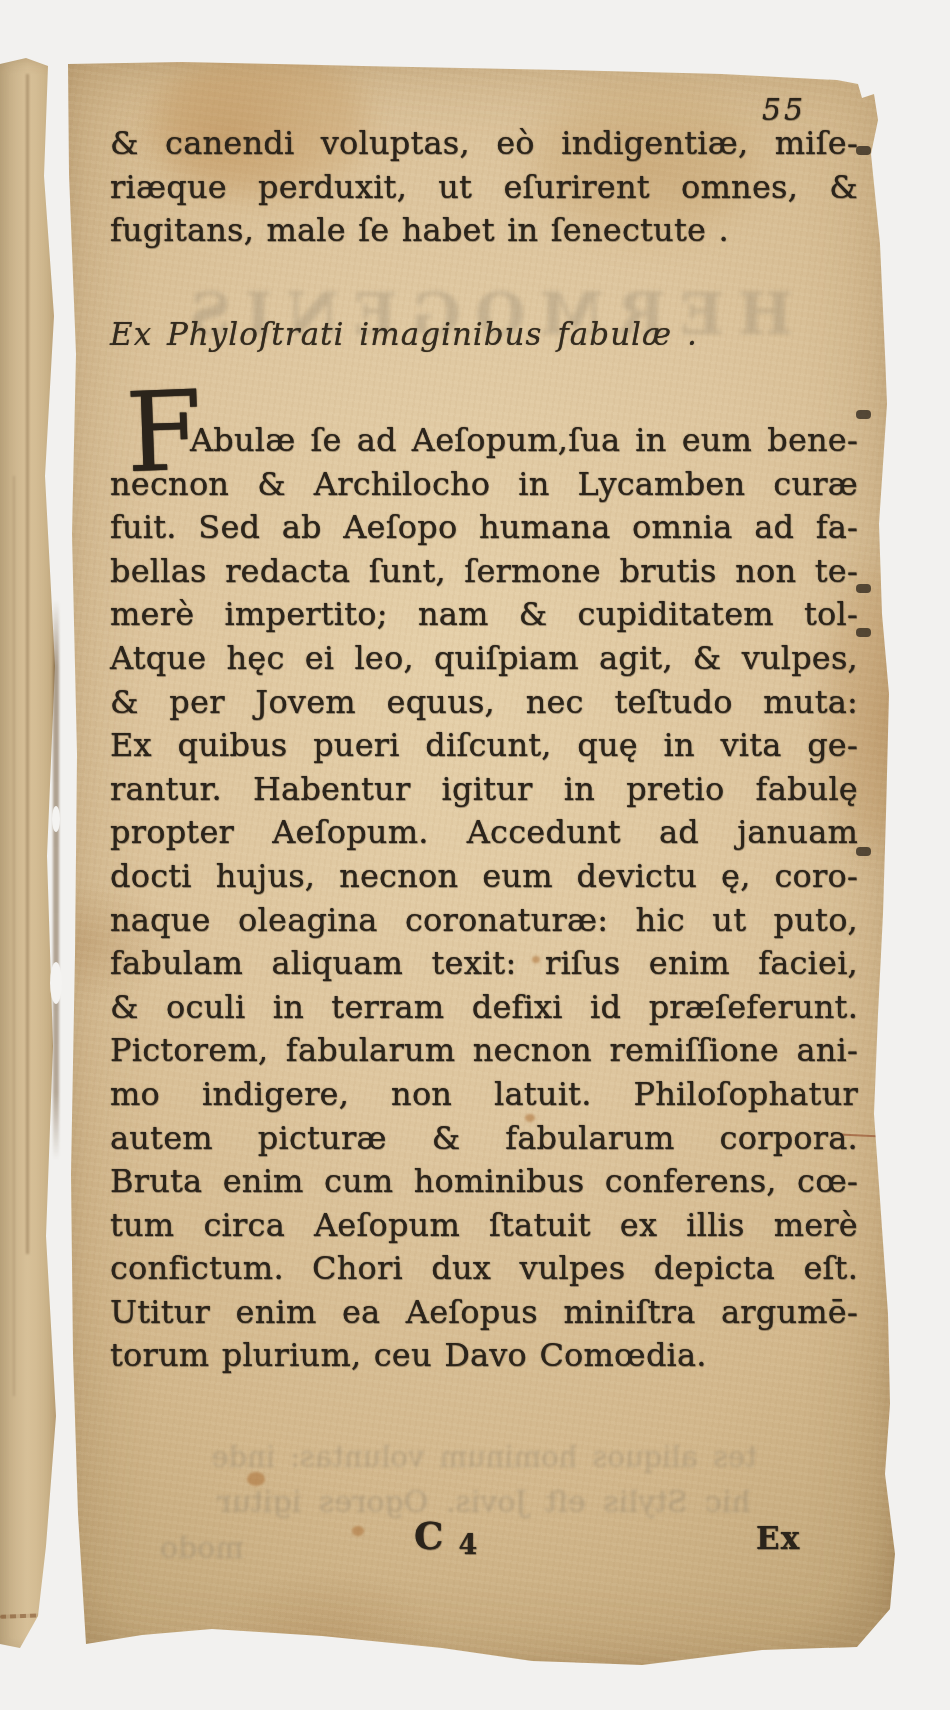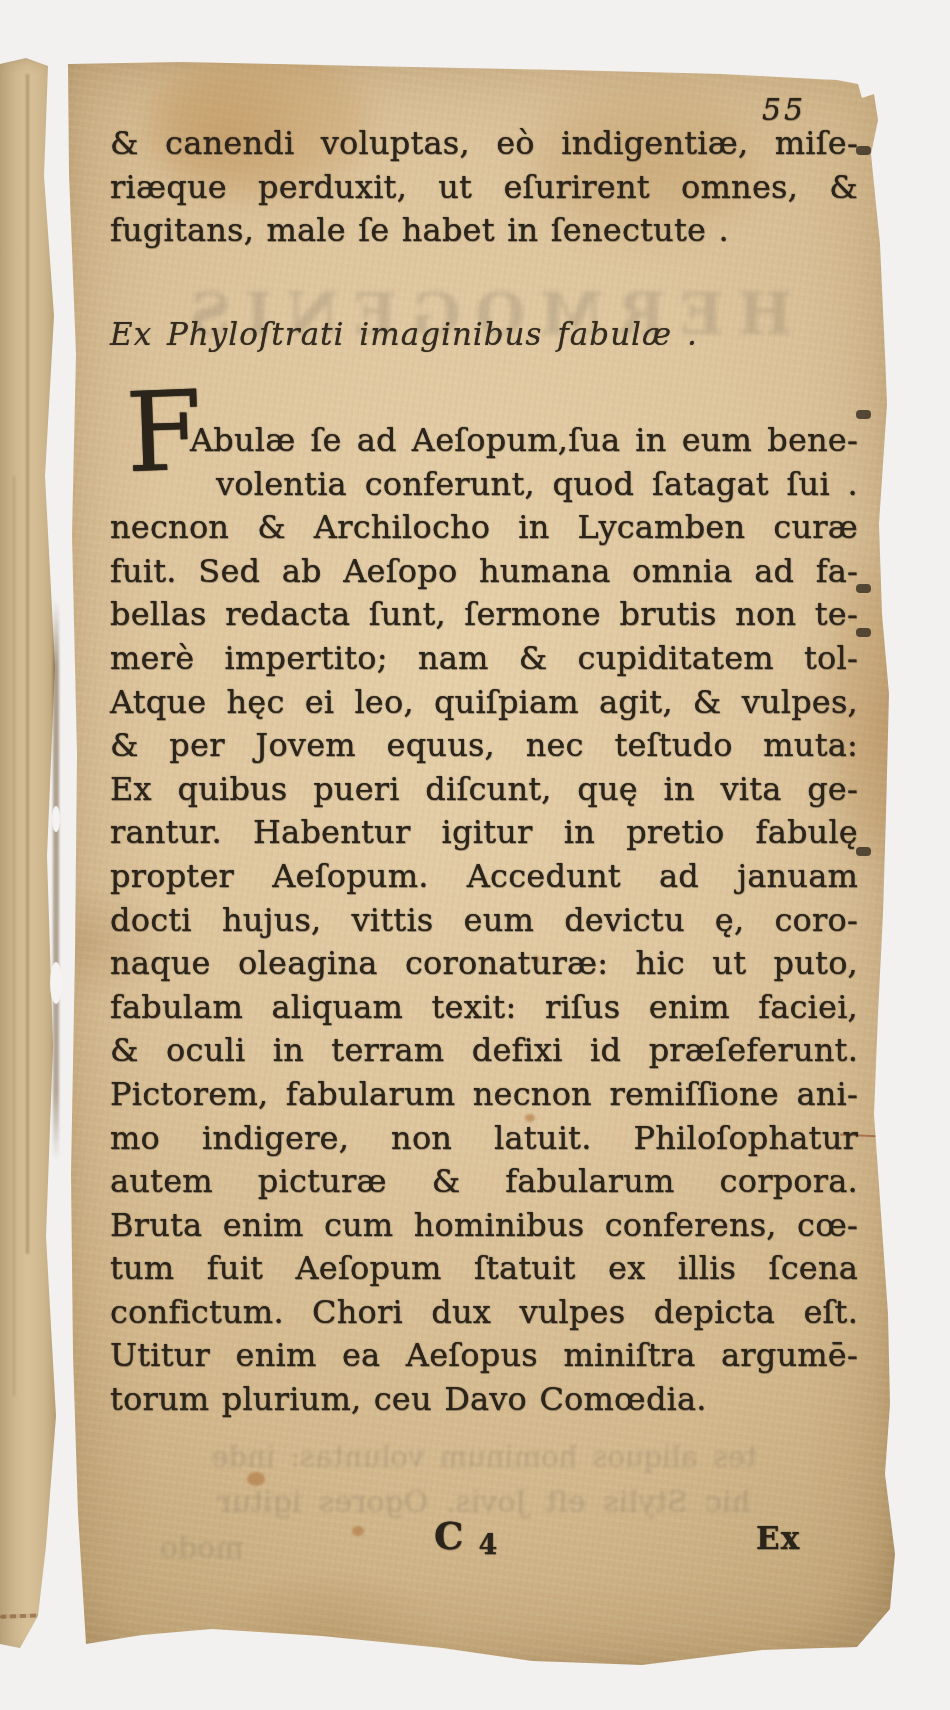--- a/index.html
+++ b/index.html
@@ -92,21 +92,21 @@
     color:#332b1f;text-shadow:0 0 1px rgba(50,40,25,.7);
   }
   .para{top:334px;}
   .para .p1{padding-left:80px;margin-top:33px;}
   .para .p2{padding-left:106px;}
   .dropcap{
     position:absolute;left:64px;top:336px;
     font-size:110px;line-height:.78;
     transform:rotate(-2deg);
   }
-  .footer-sig{position:absolute;left:372px;top:1460px;}
+  .footer-sig{position:absolute;left:352px;top:1460px;}
   .sig-letter{font-size:37px;font-weight:bold;}
   .sig-number{font-size:27px;font-weight:bold;margin-left:15px;vertical-align:-5px;}
   .catchword{position:absolute;left:694px;top:1466px;font-size:31px;font-weight:bold;letter-spacing:1px;}
 
   
   .bleed{
     position:absolute;left:48px;width:748px;
     transform:scaleX(-1);color:#8b7f6a;pointer-events:none;
   }
   .bleed-top{
@@ -158,39 +158,38 @@
       <div class="line ink">riæque perduxit, ut eſurirent omnes, &amp;</div>
       <div class="line ink short">fugitans, male ſe habet in ſenectute .</div>
     </div>
 
     <div class="heading">Ex Phyloſtrati imaginibus fabulæ .</div>
 
     <div class="dropcap ink">F</div>
 
     <div class="block para">
       <div class="line ink p1">Abulæ ſe ad Aeſopum,ſua in eum bene-</div>
-      <div class="line ink p2">volentia conferunt, quod ſatagat ſui .</div>
       <div class="line ink">necnon &amp; Archilocho in Lycamben curæ</div>
       <div class="line ink">fuit. Sed ab Aeſopo humana omnia ad fa-</div>
       <div class="line ink">bellas redacta ſunt, ſermone brutis non te-</div>
       <div class="line ink">merè impertito; nam &amp; cupiditatem tol-</div>
       <div class="line ink">Atque hęc ei leo, quiſpiam agit, &amp; vulpes,</div>
       <div class="line ink">&amp; per Jovem equus, nec teſtudo muta:</div>
       <div class="line ink">Ex quibus pueri diſcunt, quę in vita ge-</div>
       <div class="line ink">rantur. Habentur igitur in pretio fabulę</div>
       <div class="line ink">propter Aeſopum. Accedunt ad januam</div>
-      <div class="line ink">docti hujus, vittis eum devictu ę, coro-</div>
+      <div class="line ink">docti hujus, necnon eum devictu ę, coro-</div>
       <div class="line ink">naque oleagina coronaturæ: hic ut puto,</div>
       <div class="line ink">fabulam aliquam texit: riſus enim faciei,</div>
       <div class="line ink">&amp; oculi in terram defixi id præſeferunt.</div>
       <div class="line ink">Pictorem, fabularum necnon remiſſione ani-</div>
       <div class="line ink">mo indigere, non latuit. Philoſophatur</div>
       <div class="line ink">autem picturæ &amp; fabularum corpora.</div>
       <div class="line ink">Bruta enim cum hominibus conferens, cœ-</div>
-      <div class="line ink">tum fuit Aeſopum ſtatuit ex illis ſcena</div>
+      <div class="line ink">tum circa Aeſopum ſtatuit ex illis merè</div>
       <div class="line ink">confictum. Chori dux vulpes depicta eſt.</div>
       <div class="line ink">Utitur enim ea Aeſopus miniſtra argumē-</div>
       <div class="line ink short">torum plurium, ceu Davo Comœdia.</div>
     </div>
 
     <div class="bleed bleed-b1">tes aliquos hominum voluntas: inde</div>
     <div class="bleed bleed-b2">hic Stylis eſt Jovis. Ogores igitur</div>
     <div class="bleed bleed-b3">modo</div>
 
     <div class="footer-sig ink">

